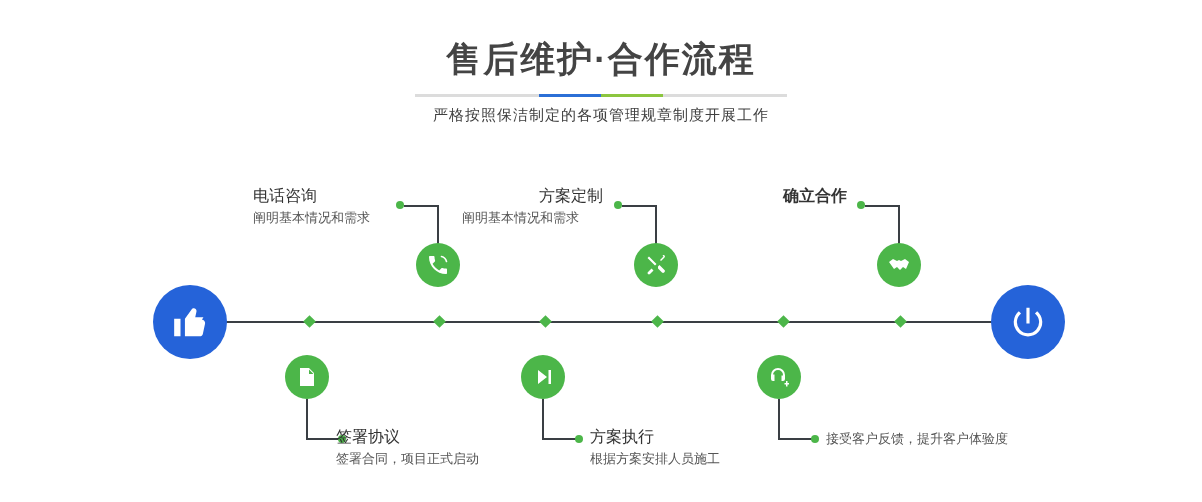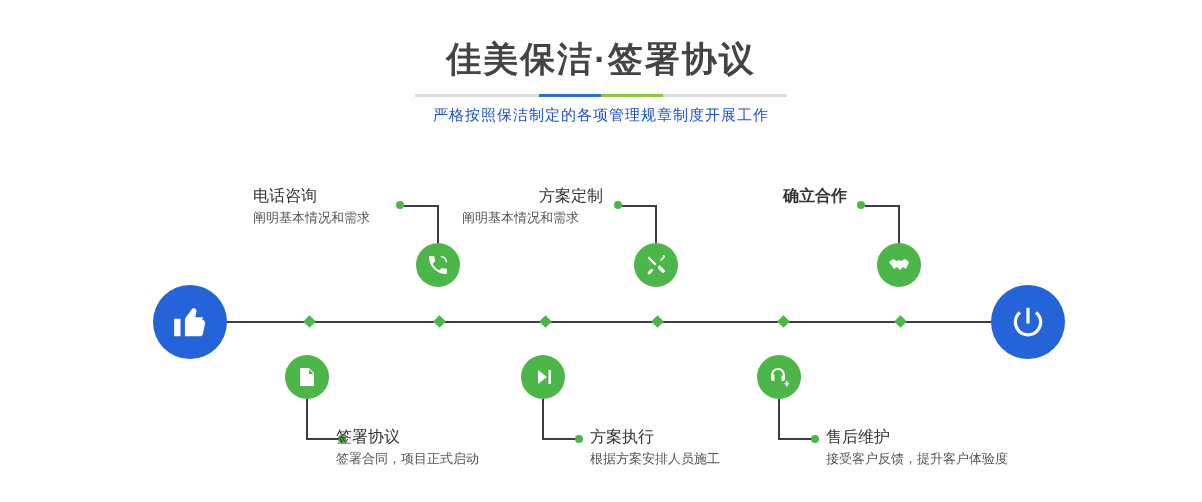--- a/index.html
+++ b/index.html
@@ -14,21 +14,21 @@
   }
   .rule-wrap{
     position:absolute;left:50%;top:94px;transform:translateX(-50%);
     width:372px;height:3px;background:#dcdcdc;
   }
   .rule-wrap .seg{position:absolute;top:0;height:3px;width:62px;}
   .rule-wrap .seg1{left:124px;background:#2b6fd6;}
   .rule-wrap .seg2{left:186px;background:#8cc63f;}
   .subtitle{
     position:absolute;left:0;right:0;top:106px;text-align:center;
-    font-size:15px;color:#1d4ed8;letter-spacing:1px;
+    font-size:15px;color:#404040;letter-spacing:1px;
   }
 
   
   .stage{position:absolute;left:0;top:0;width:1202px;height:422px;}
   .axis{
     position:absolute;left:190px;top:321px;width:840px;height:2px;background:#3a3f44;
   }
   .endpoint{
     position:absolute;width:74px;height:74px;border-radius:50%;
     background:#2563d9;display:flex;align-items:center;justify-content:center;
@@ -46,21 +46,21 @@
     transform:rotate(45deg);}
   .connector{position:absolute;background:#3a3f44;}
   .lbl{position:absolute;white-space:nowrap;}
   .lbl .main{font-size:16px;color:#333;line-height:20px;}
   .lbl .sub{font-size:13px;color:#555;line-height:20px;margin-top:2px;}
   .tip{position:absolute;width:8px;height:8px;border-radius:50%;background:#4cb649;}
 </style>
 </head>
 <body>
 
-<div class="title">佳美保洁·签署协议</div>
+<div class="title">售后维护·合作流程</div>
 <div class="rule-wrap">
   <div class="seg seg1"></div>
   <div class="seg seg2"></div>
 </div>
 <div class="subtitle">严格按照保洁制定的各项管理规章制度开展工作</div>
 
 <div class="stage">
 
   <div class="axis"></div>
 
@@ -151,17 +151,16 @@
   <div class="node" style="left:757px;top:355px;">
     <svg viewBox="0 0 24 24" aria-hidden="true">
       <path d="M11 3a7 7 0 0 0-7 7v4a2 2 0 0 0 2 2h1.5V9.5H6V10a5 5 0 0 1 10 0v.5h-1.5V16H16a2 2 0 0 0 2-2v-4a7 7 0 0 0-7-7z"></path>
       <path d="M19 16h1.5v2H22v1.5h-1.5v2H19v-2h-1.5V18H19v-2z"></path>
     </svg>
   </div>
   <div class="connector" style="left:778px;top:399px;width:2px;height:40px;"></div>
   <div class="connector" style="left:778px;top:438px;width:35px;height:2px;"></div>
   <div class="tip" style="left:811px;top:435px;"></div>
   <div class="lbl" style="left:826px;top:427px;">
-    <div class="main">售后维护</div>
     <div class="sub">接受客户反馈，提升客户体验度</div>
   </div>
 
 </div>
 
 </body></html>

